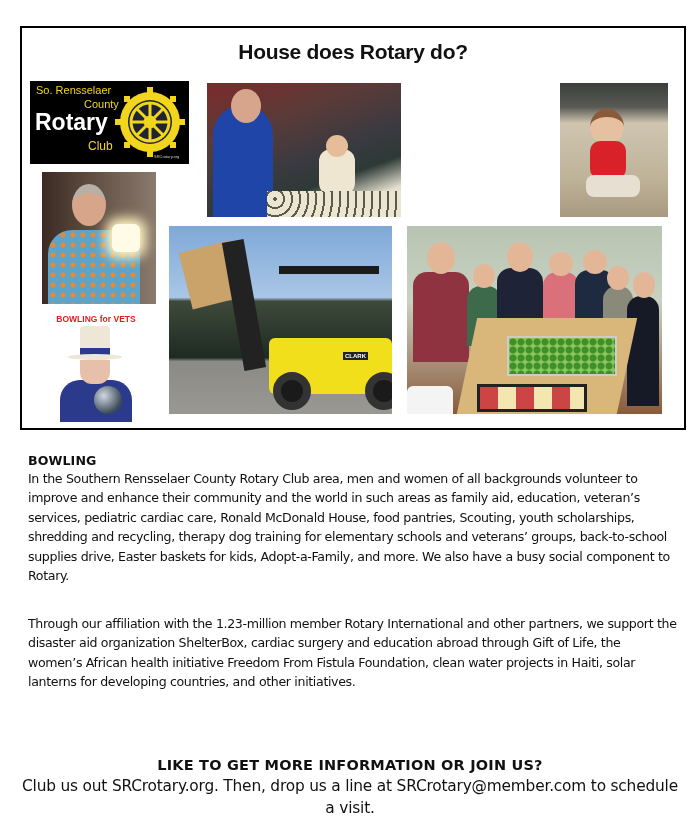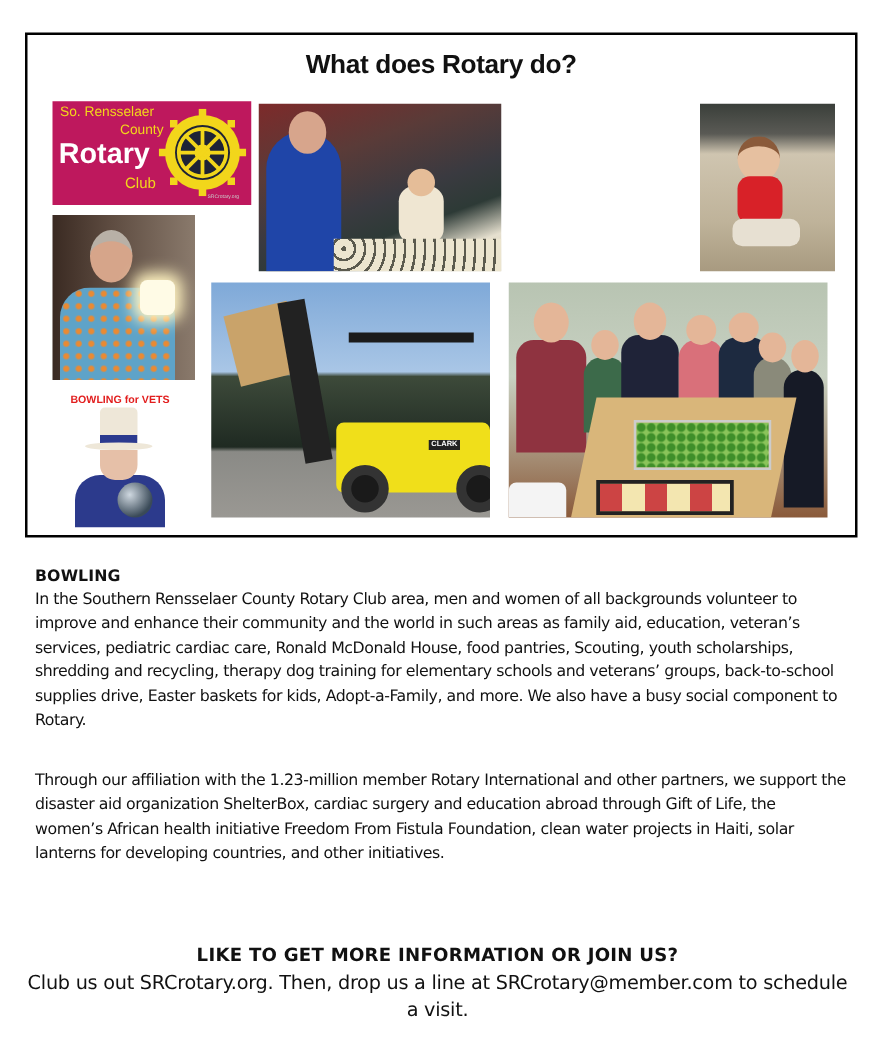--- a/index.html
+++ b/index.html
@@ -11,21 +11,21 @@
       border: 2px solid #000; background: #fff;
     }
     .page-title {
       position: absolute; left: 0; right: 0; top: 12px; text-align: center;
       font-family: "Liberation Sans", sans-serif; font-weight: bold; font-size: 21px;
       letter-spacing: -0.3px; color: #111;
     }
     .tile { position: absolute; overflow: hidden; }
 
     
-    .logo { left: 20px; top: 53px; width: 159px; height: 83px; background: #be185d; }
+    .logo { left: 8px; top: 53px; width: 159px; height: 83px; background: #000000; }
     .logo .l1 { position: absolute; left: 6px; top: 3px; color: #f2d61b; font-size: 11px; }
     .logo .l2 { position: absolute; left: 54px; top: 17px; color: #f2d61b; font-size: 11px; }
     .logo .l3 { position: absolute; left: 5px; top: 28px; color: #fff; font-size: 23px; font-weight: bold; }
     .logo .l4 { position: absolute; left: 58px; top: 58px; color: #f2d61b; font-size: 12px; }
     .logo .l5 { position: absolute; left: 124px; top: 73px; color: #ccc; font-size: 4px; }
     .logo svg { position: absolute; right: 4px; top: 6px; }
 
     
     .photo-quilt { left: 185px; top: 55px; width: 194px; height: 134px;
       background: linear-gradient(160deg,#7d2a2a 0%,#5a3b38 30%,#3a3a40 55%,#2d3a36 70%,#e6e0cf 85%,#d8d0b5 100%); }
@@ -90,21 +90,21 @@
 
     .cta { position: absolute; left: 16px; width: 668px; top: 755px; text-align: center; font-family: "DejaVu Sans", sans-serif; }
     .cta h3 { font-size: 14.5px; font-weight: bold; letter-spacing: 0.2px; line-height: 20px; color: #111; }
     .cta p { font-size: 15.4px; line-height: 22px; letter-spacing: -0.2px; color: #111; }
     .cta .link { color: #111; text-decoration: none; }
   </style>
 </head>
 <body>
 
 <div class="frame">
-  <div class="page-title">What does Rotary do?</div>
+  <div class="page-title">House does Rotary do?</div>
 
   <div class="tile logo">
     <span class="l1">So. Rensselaer</span>
     <span class="l2">County</span>
     <span class="l3">Rotary</span>
     <span class="l4">Club</span>
     <span class="l5">SRCrotary.org</span>
     <svg width="70" height="70" viewBox="0 0 70 70">
       <g fill="#f2d61b">
         <circle cx="35" cy="35" r="30"></circle>

